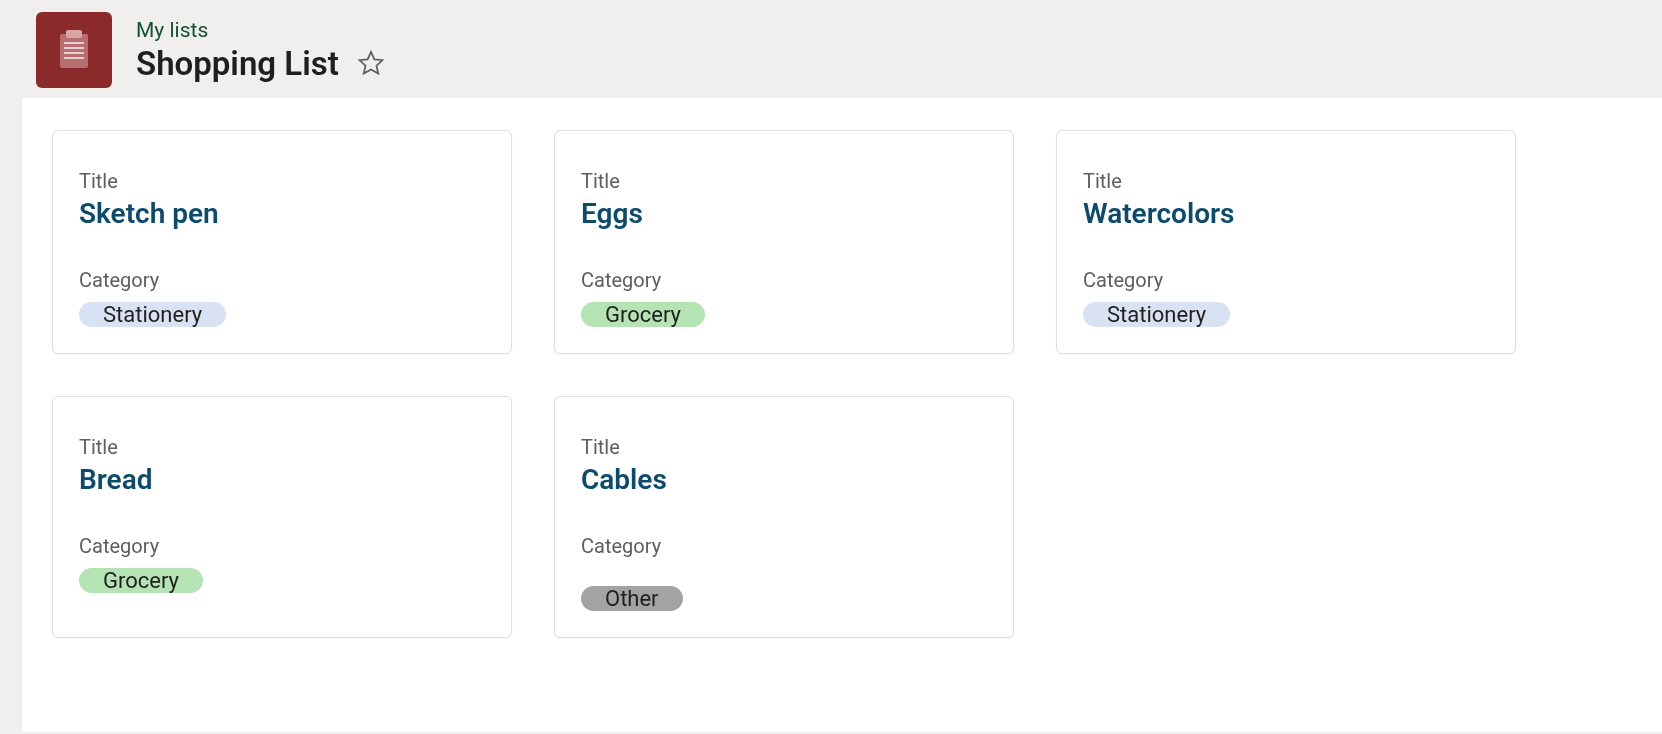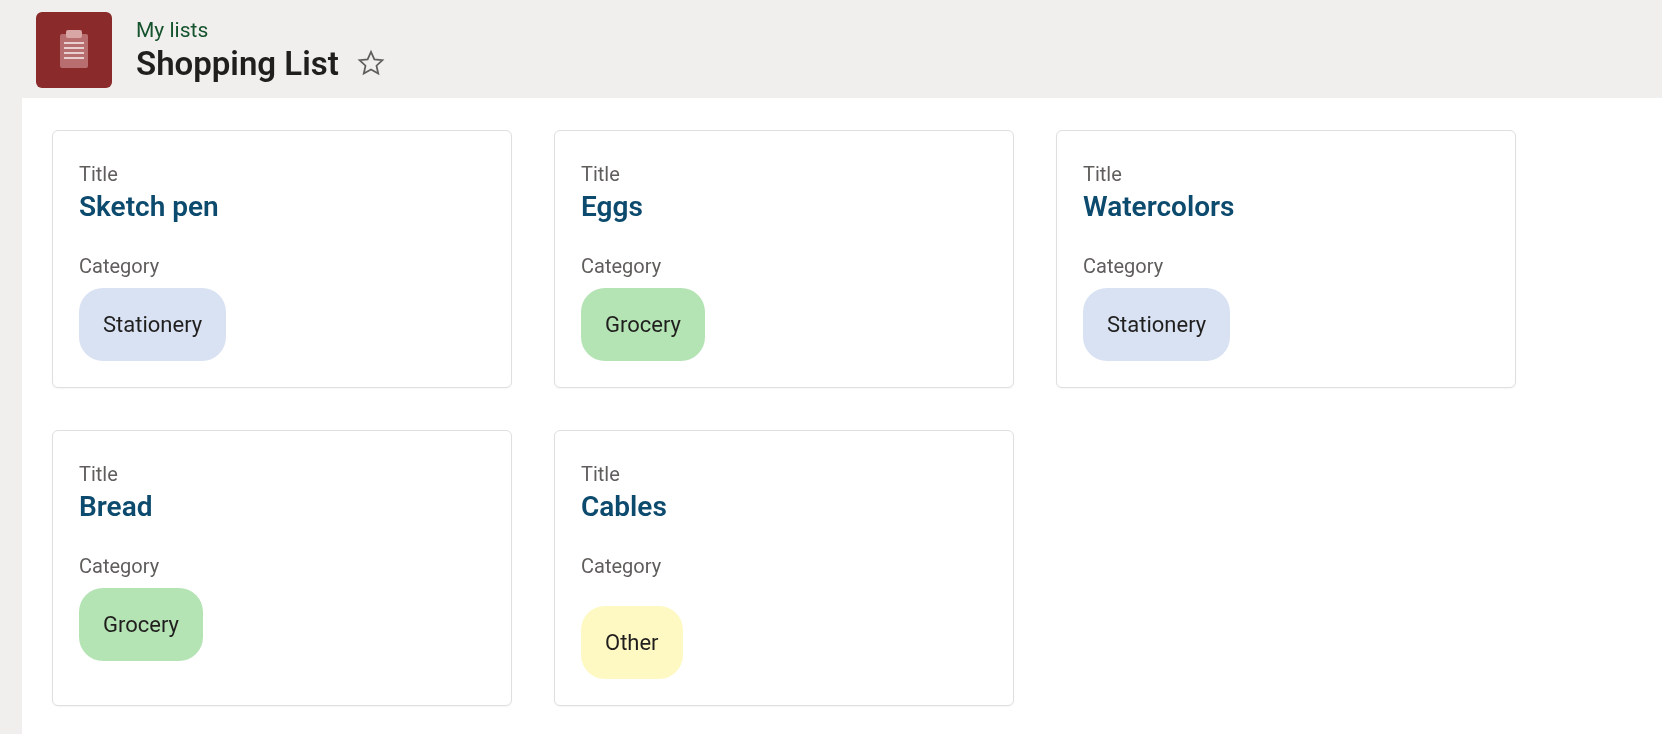--- a/index.html
+++ b/index.html
@@ -66,31 +66,31 @@
     display: flex;
     flex-direction: column;
     gap: 4px;
     min-height: 218px;
     cursor: pointer;
   }
   .field-label {
     font-size: 20px;
     color: #605e5c;
     font-weight: 400;
-    margin-top: 11px;
+    margin-top: 18px;
   }
   .item-title {
     font-size: 28px;
     font-weight: 600;
     color: #0c4a6e;
     margin-bottom: 16px;
   }
   .pill {
     display: inline-block;
-    padding: 24px 24px;
+    padding: 0 24px;
     border-radius: 24px;
     font-size: 22px;
     color: #201f1e;
     width: fit-content;
     margin-top: 6px;
   }
   .pill-stationery { background: #d9e2f3; }
   .pill-grocery    { background: #b4e3b4; }
   .pill-other      { background: #f7d973; }
 </style>
@@ -144,16 +144,16 @@
       <div class="card">
         <div class="field-label">Title</div>
         <div class="item-title">Bread</div>
         <div class="field-label">Category</div>
         <span class="pill pill-grocery" style="background: rgb(180, 227, 180);">Grocery</span>
       </div>
       <div class="card">
         <div class="field-label">Title</div>
         <div class="item-title">Cables</div>
         <div class="field-label">Category</div>
-        <span class="pill pill-other" style="background: #fef9c3; margin-top: 24px;">Other</span>
+        <span class="pill pill-other" style="background: #a3a3a3; margin-top: 24px;">Other</span>
       </div>
     </div>
 </div>
 
 </body></html>

